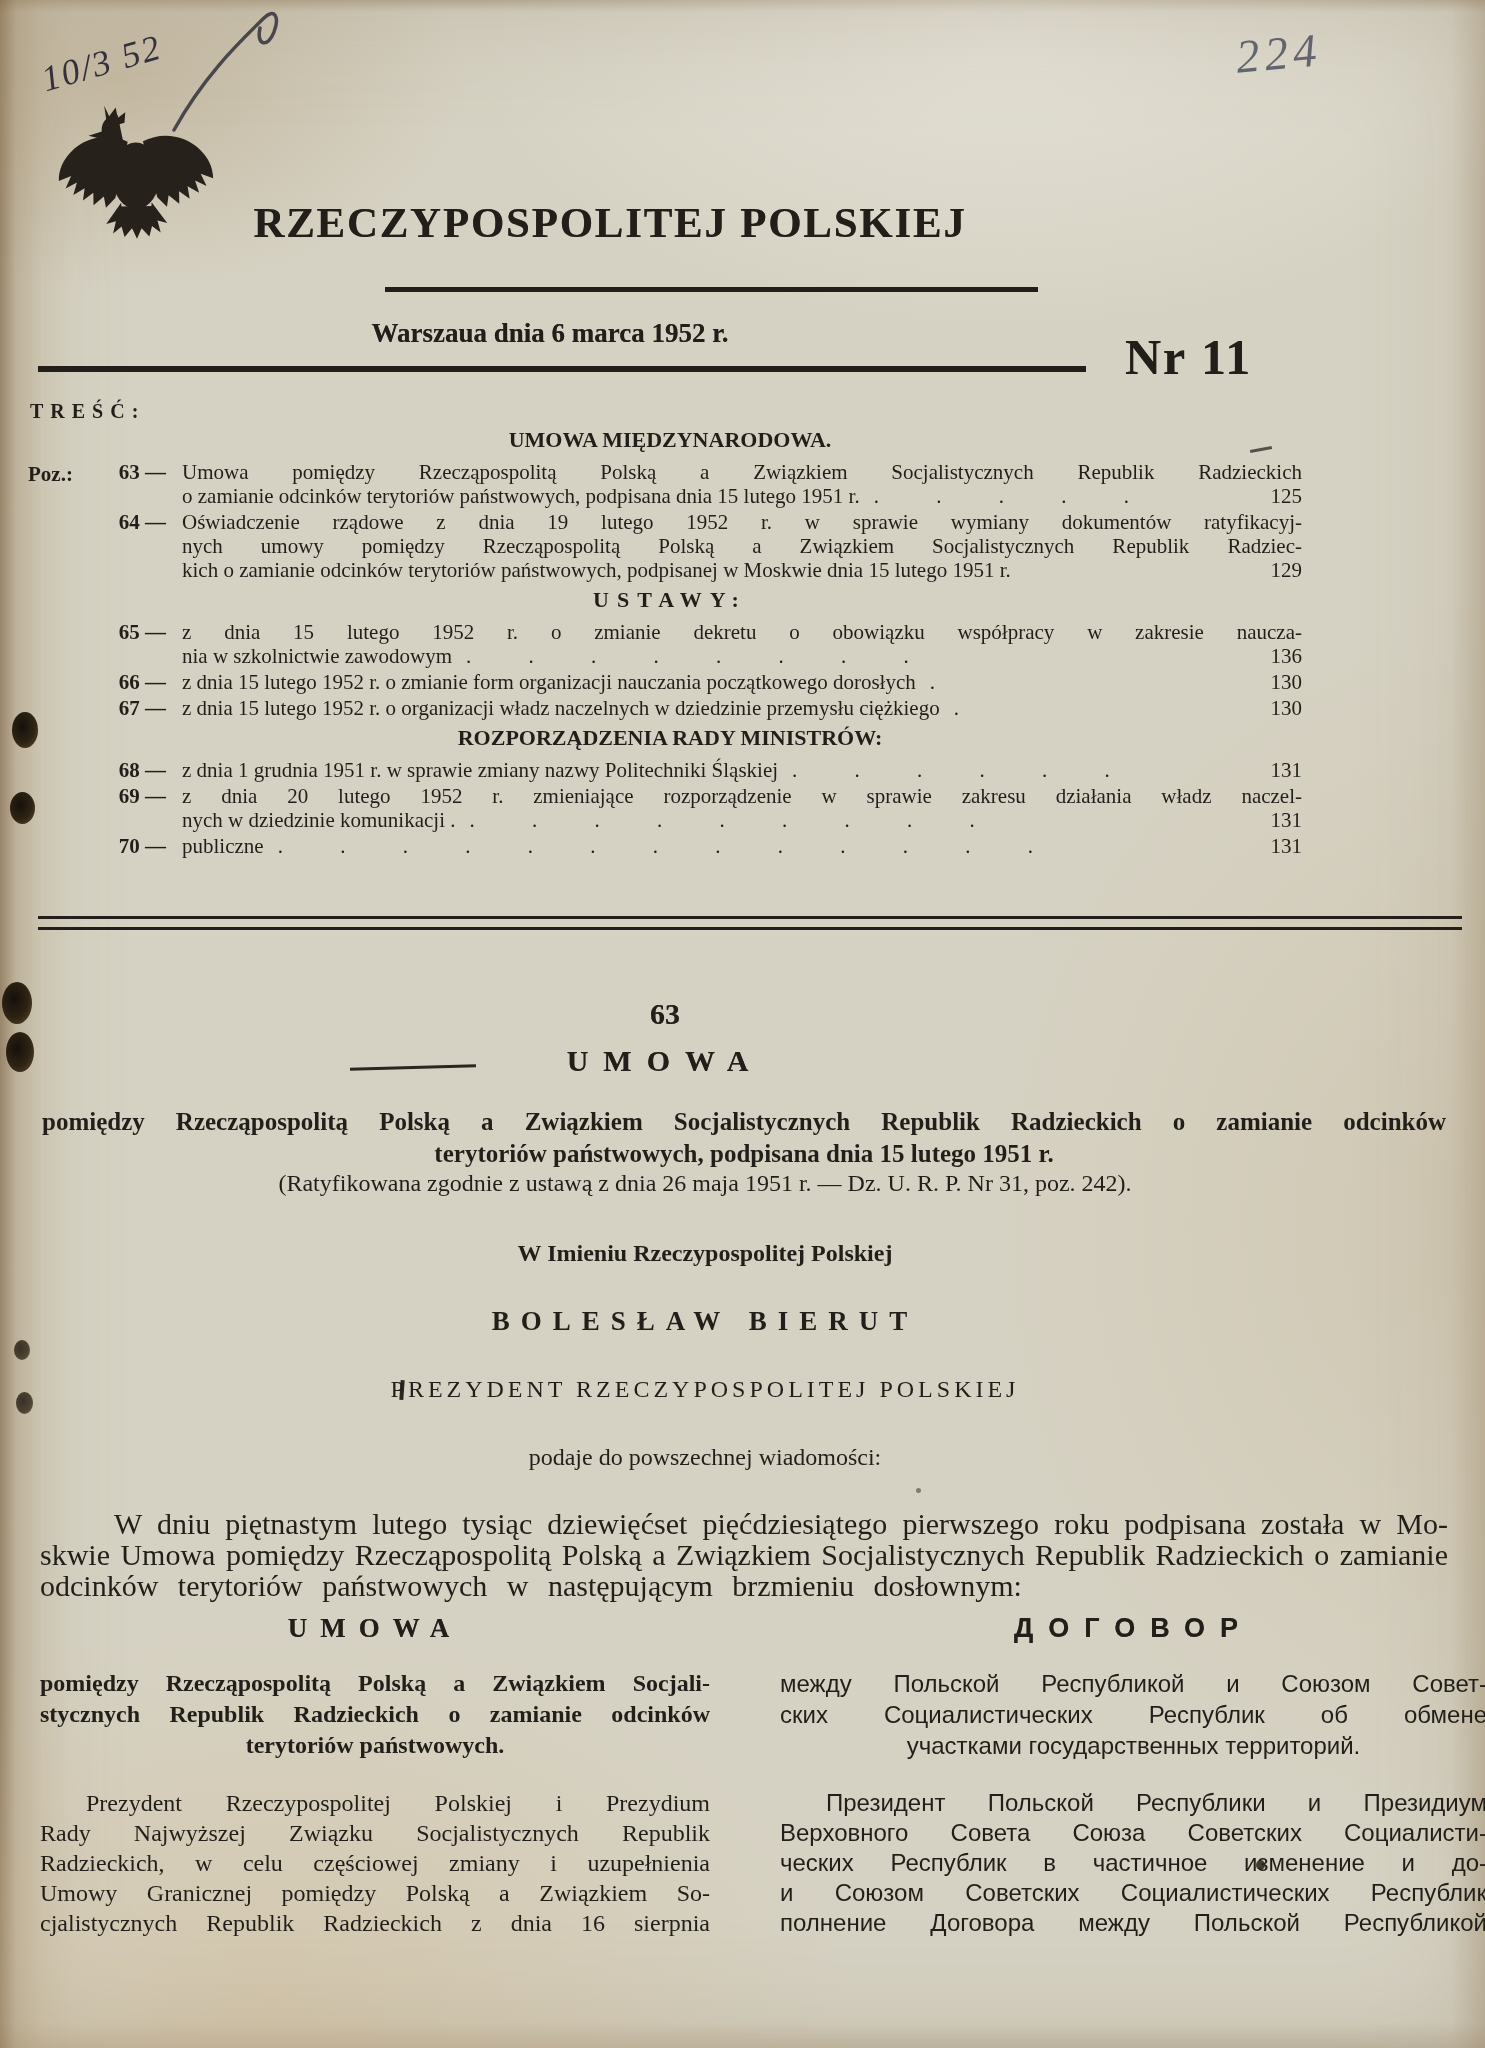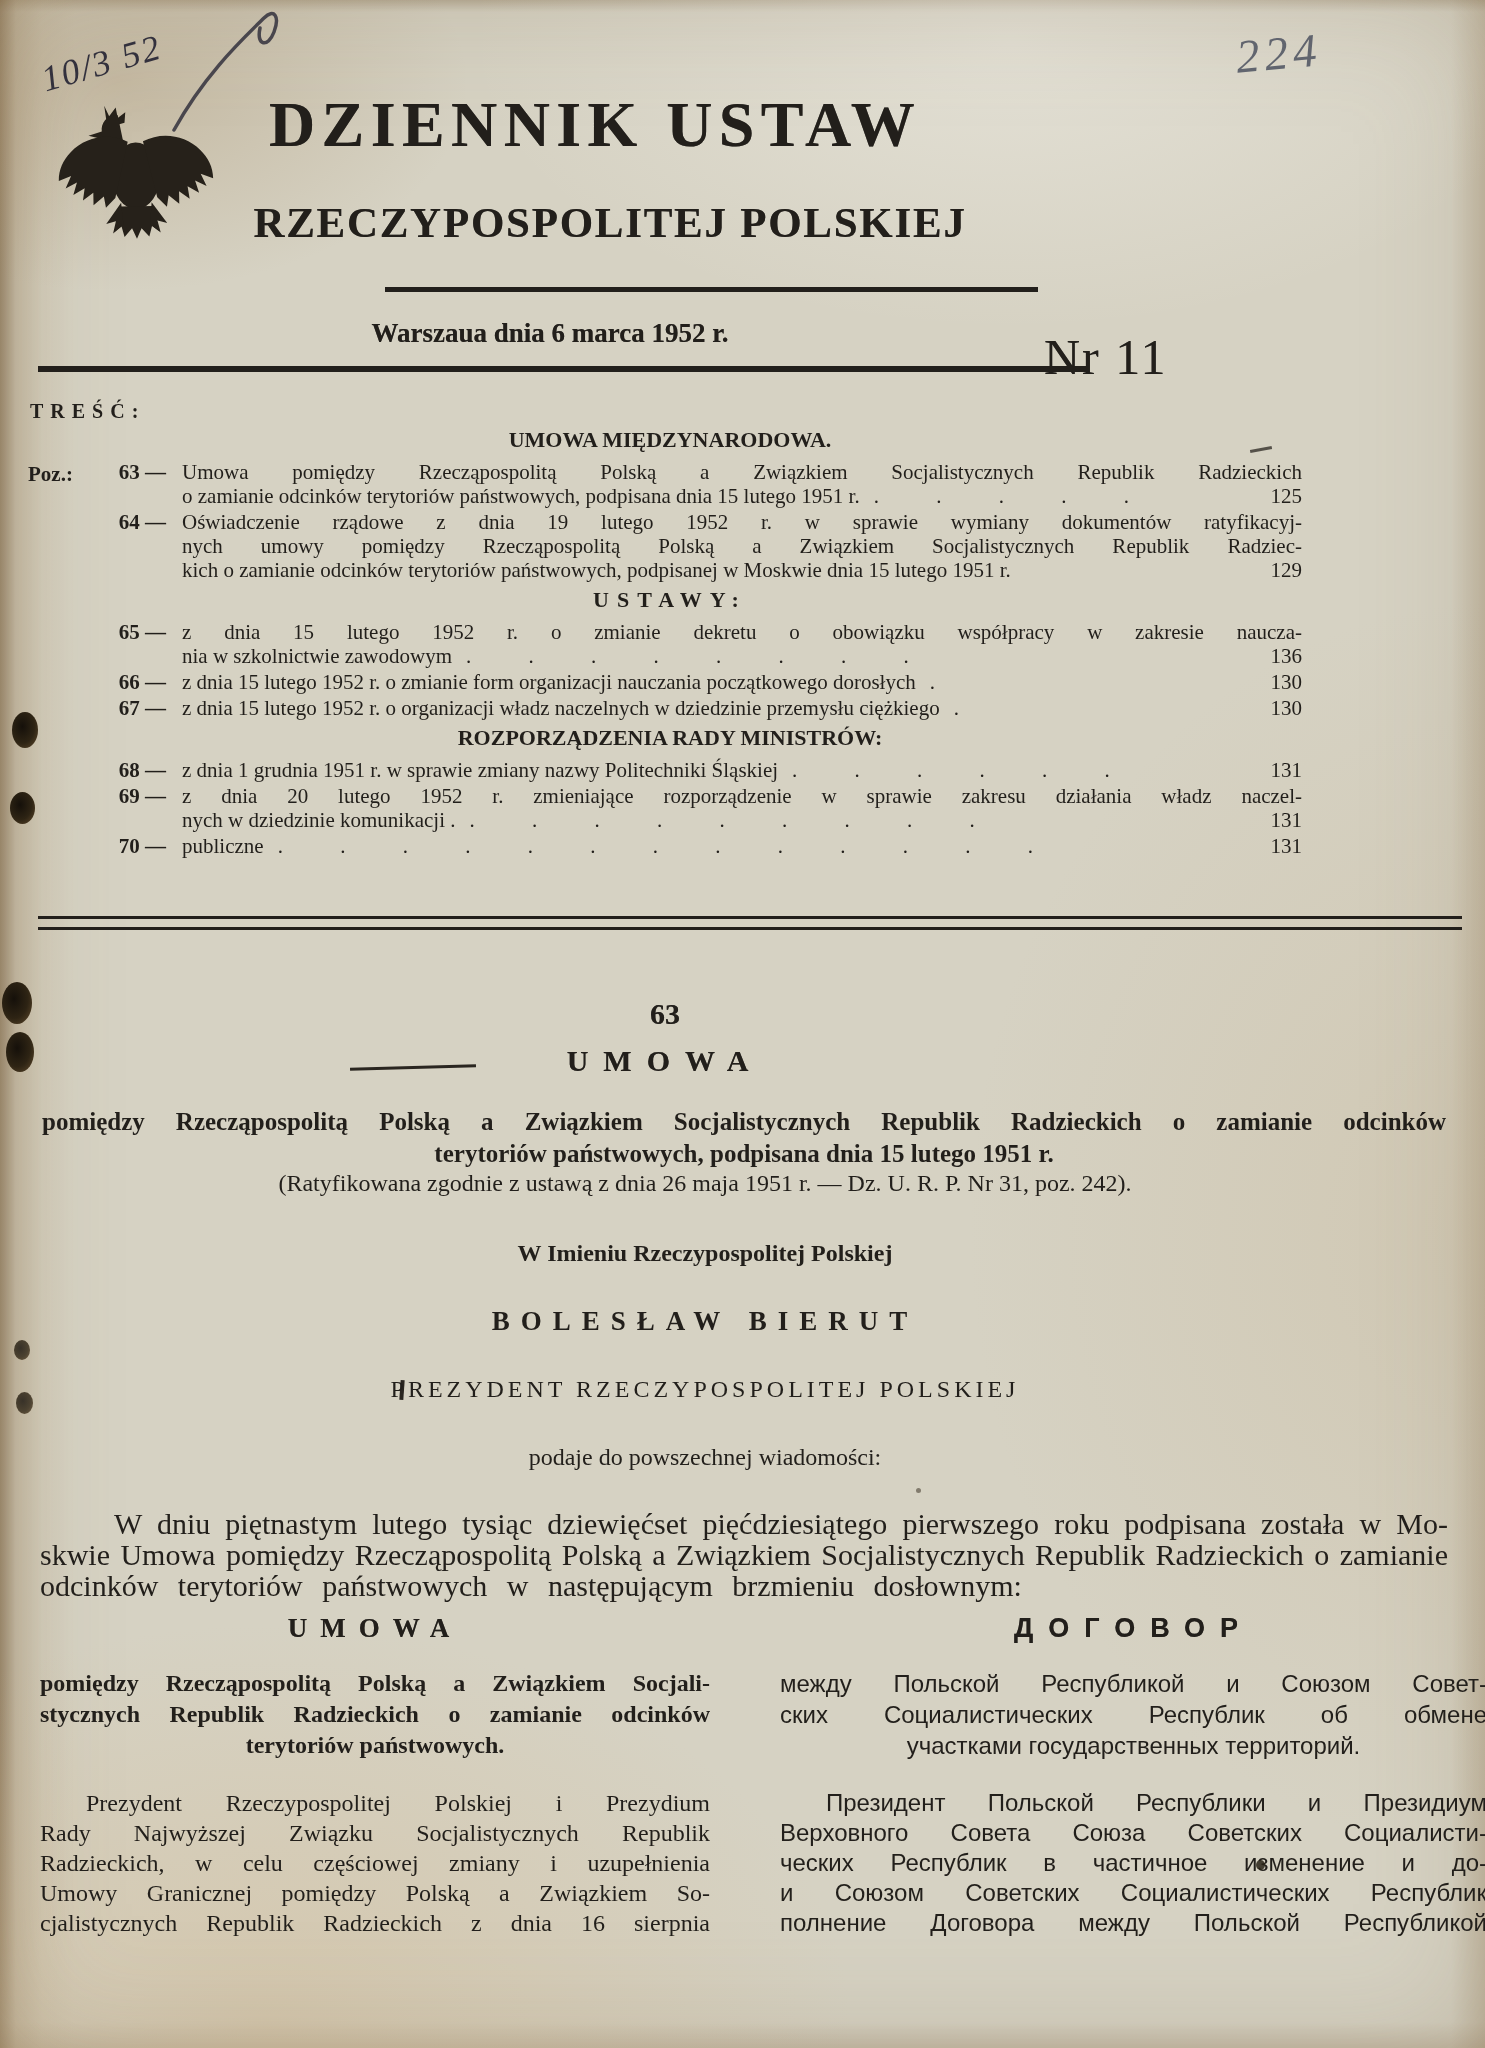--- a/index.html
+++ b/index.html
@@ -30,21 +30,21 @@
 
   
   .eagle{left:52px; top:98px; width:162px; height:150px; transform:rotate(-1deg);}
   .m-title{left:215px; top:88px; width:760px; text-align:center; font-size:64px; font-weight:bold;
            letter-spacing:.1em; white-space:nowrap;}
   .m-sub{left:245px; top:198px; width:730px; text-align:center; font-size:43px; font-weight:bold;
          letter-spacing:.04em; white-space:nowrap;}
   .rule{background:#221f1b;}
   .rule-a{left:385px; top:287px; width:653px; height:5px;}
   .m-date{left:330px; top:318px; width:440px; text-align:center; font-size:27px; font-weight:bold;}
-  .m-issue{left:1044px; top:328px; width:170px; font-size:50px; font-weight:normal; letter-spacing:2px;}
+  .m-issue{left:1125px; top:328px; width:170px; font-size:50px; font-weight:bold; letter-spacing:2px;}
   .rule-b{left:38px; top:366px; width:1048px; height:6px;}
 
   .tresc{left:30px; top:400px; font-size:20px; font-weight:bold; letter-spacing:7px;}
 
   
   .toc{left:38px; top:428px; width:1264px; font-size:21px; line-height:24px;}
   .toc-title{text-align:center; font-weight:bold; font-size:22px; line-height:24px; margin:6px 0 8px;}
   .toc-title.t1{margin-top:0; margin-bottom:8px;}
   .toc-title.t2{letter-spacing:8px;}
   .poz{position:absolute; left:-10px; top:34px; font-weight:bold; font-size:21px;}
@@ -121,21 +121,20 @@
         <ellipse cx="88" cy="78" rx="25" ry="35"></ellipse>
         <path d="M80 42 C60 32 36 36 20 52 C12 60 7 70 7 82 l13-5 -6 13 12-6 -4 13 12-7 -2 13 11-8 0 13 11-9 2 12 10-10 z"></path>
         <path d="M96 42 C116 32 140 36 156 52 C164 60 169 70 169 82 l-13-5 6 13 -12-6 4 13 -12-7 2 13 -11-8 0 13 -11-9 -2 12 -10-10 z"></path>
         <path d="M70 110 l36 0 7 28 -9-7 -3 11 -8-9 -5 11 -5-11 -8 9 -3-11 -9 7 z"></path>
         <path d="M72 106 l-16 22 11-3 -2 11 9-7z"></path>
         <path d="M104 106 l16 22 -11-3 2 11 -9-7z"></path>
       </g>
     </svg>
   </div>
 
-  <div class="abs m-title tsh">DZIENNIK USTAW</div>
   <div class="abs m-sub tsh">RZECZYPOSPOLITEJ POLSKIEJ</div>
   <div class="abs rule rule-a"></div>
   <div class="abs m-date tsh">Warszaua  dnia 6 marca 1952 r.</div>
   <div class="abs m-issue tsh">Nr 11</div>
   <div class="abs rule rule-b"></div>
 
   <div class="abs tresc">TREŚĆ:</div>
 
   <div class="abs toc">
     <div class="poz">Poz.:</div>

